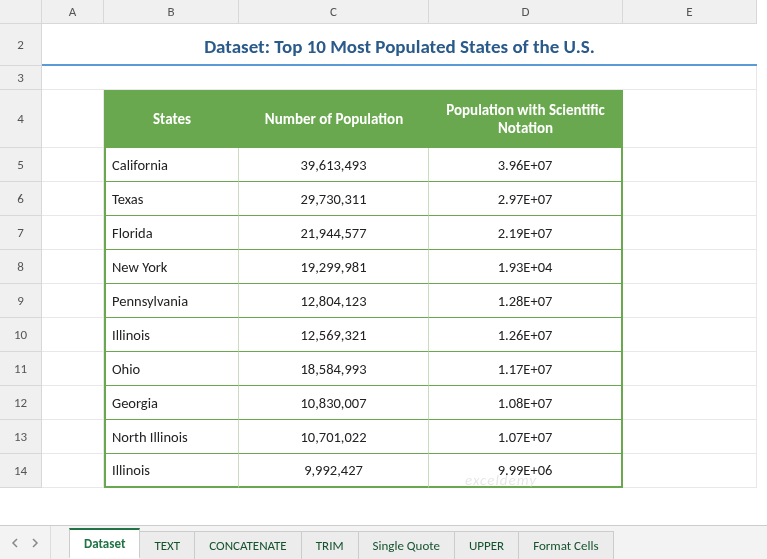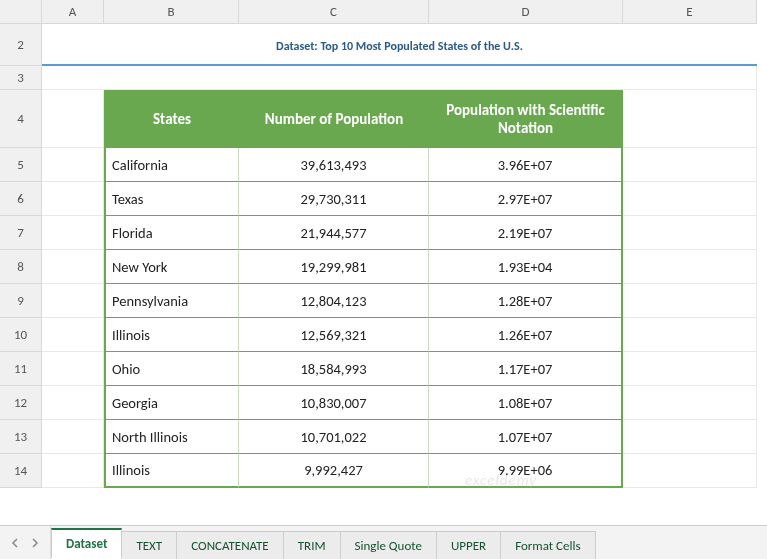--- a/index.html
+++ b/index.html
@@ -6,34 +6,34 @@
 body { font-family: Calibri, Arial, sans-serif; background: #fff; width: 767px; height: 559px; overflow: hidden; position: relative; }
 
 .grid { display: grid; grid-template-columns: 42px 62px 135px 190px 194px 134px; grid-template-rows: 24px 42px 24px 58px repeat(10,34px) 12px; }
 
 .colhdr, .rowhdr { background: #f0f0f0; color: #555; font-size: 13px; display: flex; align-items: center; justify-content: center; border: 1px solid #d8d8d8; border-left: none; border-top: none; }
 .rowhdr { justify-content: center; }
 .corner { background: #f0f0f0; border: 1px solid #d8d8d8; border-left: none; border-top: none; }
 
 .cell { border-right: 1px solid #e8e8e8; border-bottom: 1px solid #e8e8e8; background: #fff; }
 
-.title-cell { grid-column: 2 / 7; background: #fff; display: flex; align-items: center; justify-content: center; color: #2a5a8a; font-weight: bold; font-size: 12px; border-bottom: 2.5px solid #5a9bd5; border-right: none; padding-top:4px; }
+.title-cell { grid-column: 2 / 7; background: #fff; display: flex; align-items: center; justify-content: center; color: #2a5a8a; font-weight: bold; font-size: 19px; border-bottom: 2.5px solid #5a9bd5; border-right: none; padding-top:4px; }
 
 .th { background: #6aa84f; color: #fff; font-weight: bold; font-size: 15px; display: flex; align-items: center; justify-content: center; text-align: center; border: 1px solid #6aa84f; padding: 4px 8px; line-height: 1.2; }
 .th-first { border-left: 2px solid #6aa84f; }
 .th-last  { border-right: 2px solid #6aa84f; }
 
 .td { background: #fff; display: flex; align-items: center; border-bottom: 1px solid #6aa84f; font-size: 14.5px; color: #222; }
 .td-state { padding-left: 6px; border-left: 2px solid #6aa84f; border-right: 1px solid #c9dcc0; }
 .td-num   { justify-content: center; border-right: 1px solid #c9dcc0; }
 .td-sci   { justify-content: center; border-right: 2px solid #6aa84f; }
 
 .watermark { position: absolute; right: 230px; bottom: 70px; color: #d0d0d0; font-size: 15px; font-style: italic; letter-spacing: 1px; pointer-events: none; opacity:.5; }
 
-.sheetbar { position: absolute; bottom: 0; left: 0; right: 0; height: 34px; background: #f3f3f3; border-top: 1px solid #ccc; display: flex; align-items: stretch; }
+.sheetbar { position: absolute; bottom: 0; left: 0; right: 0; height: 34px; background: #f3f3f3; border-top: 1px solid #ccc; display: flex; align-items: stretch; gap: 18px; }
 .navzone { display: flex; align-items: center; gap: 2px; padding: 0 6px; border-right: 1px solid #ddd; }
 .navbtn { width: 18px; height: 18px; display: flex; align-items: center; justify-content: center; color: #888; border-radius: 2px; }
 .navbtn svg { width: 10px; height: 10px; }
 .tabs { display: flex; align-items: flex-end; padding-top: 2px; }
 .tab { padding: 6px 14px; font-size: 13px; color: #14532d; border: 1px solid #ccc; border-bottom: none; background: #ececec; margin-right: -1px; position: relative; }
 .tab.active { background: #fff; color: #217346; font-weight: bold; border-bottom: 2px solid #fff; border-top: 2px solid #217346; z-index: 2; }
 .hdrright { flex: 1; }
 
 .row3pad { grid-column: 2 / 7; border-right: 1px solid #e8e8e8; }
 </style>

